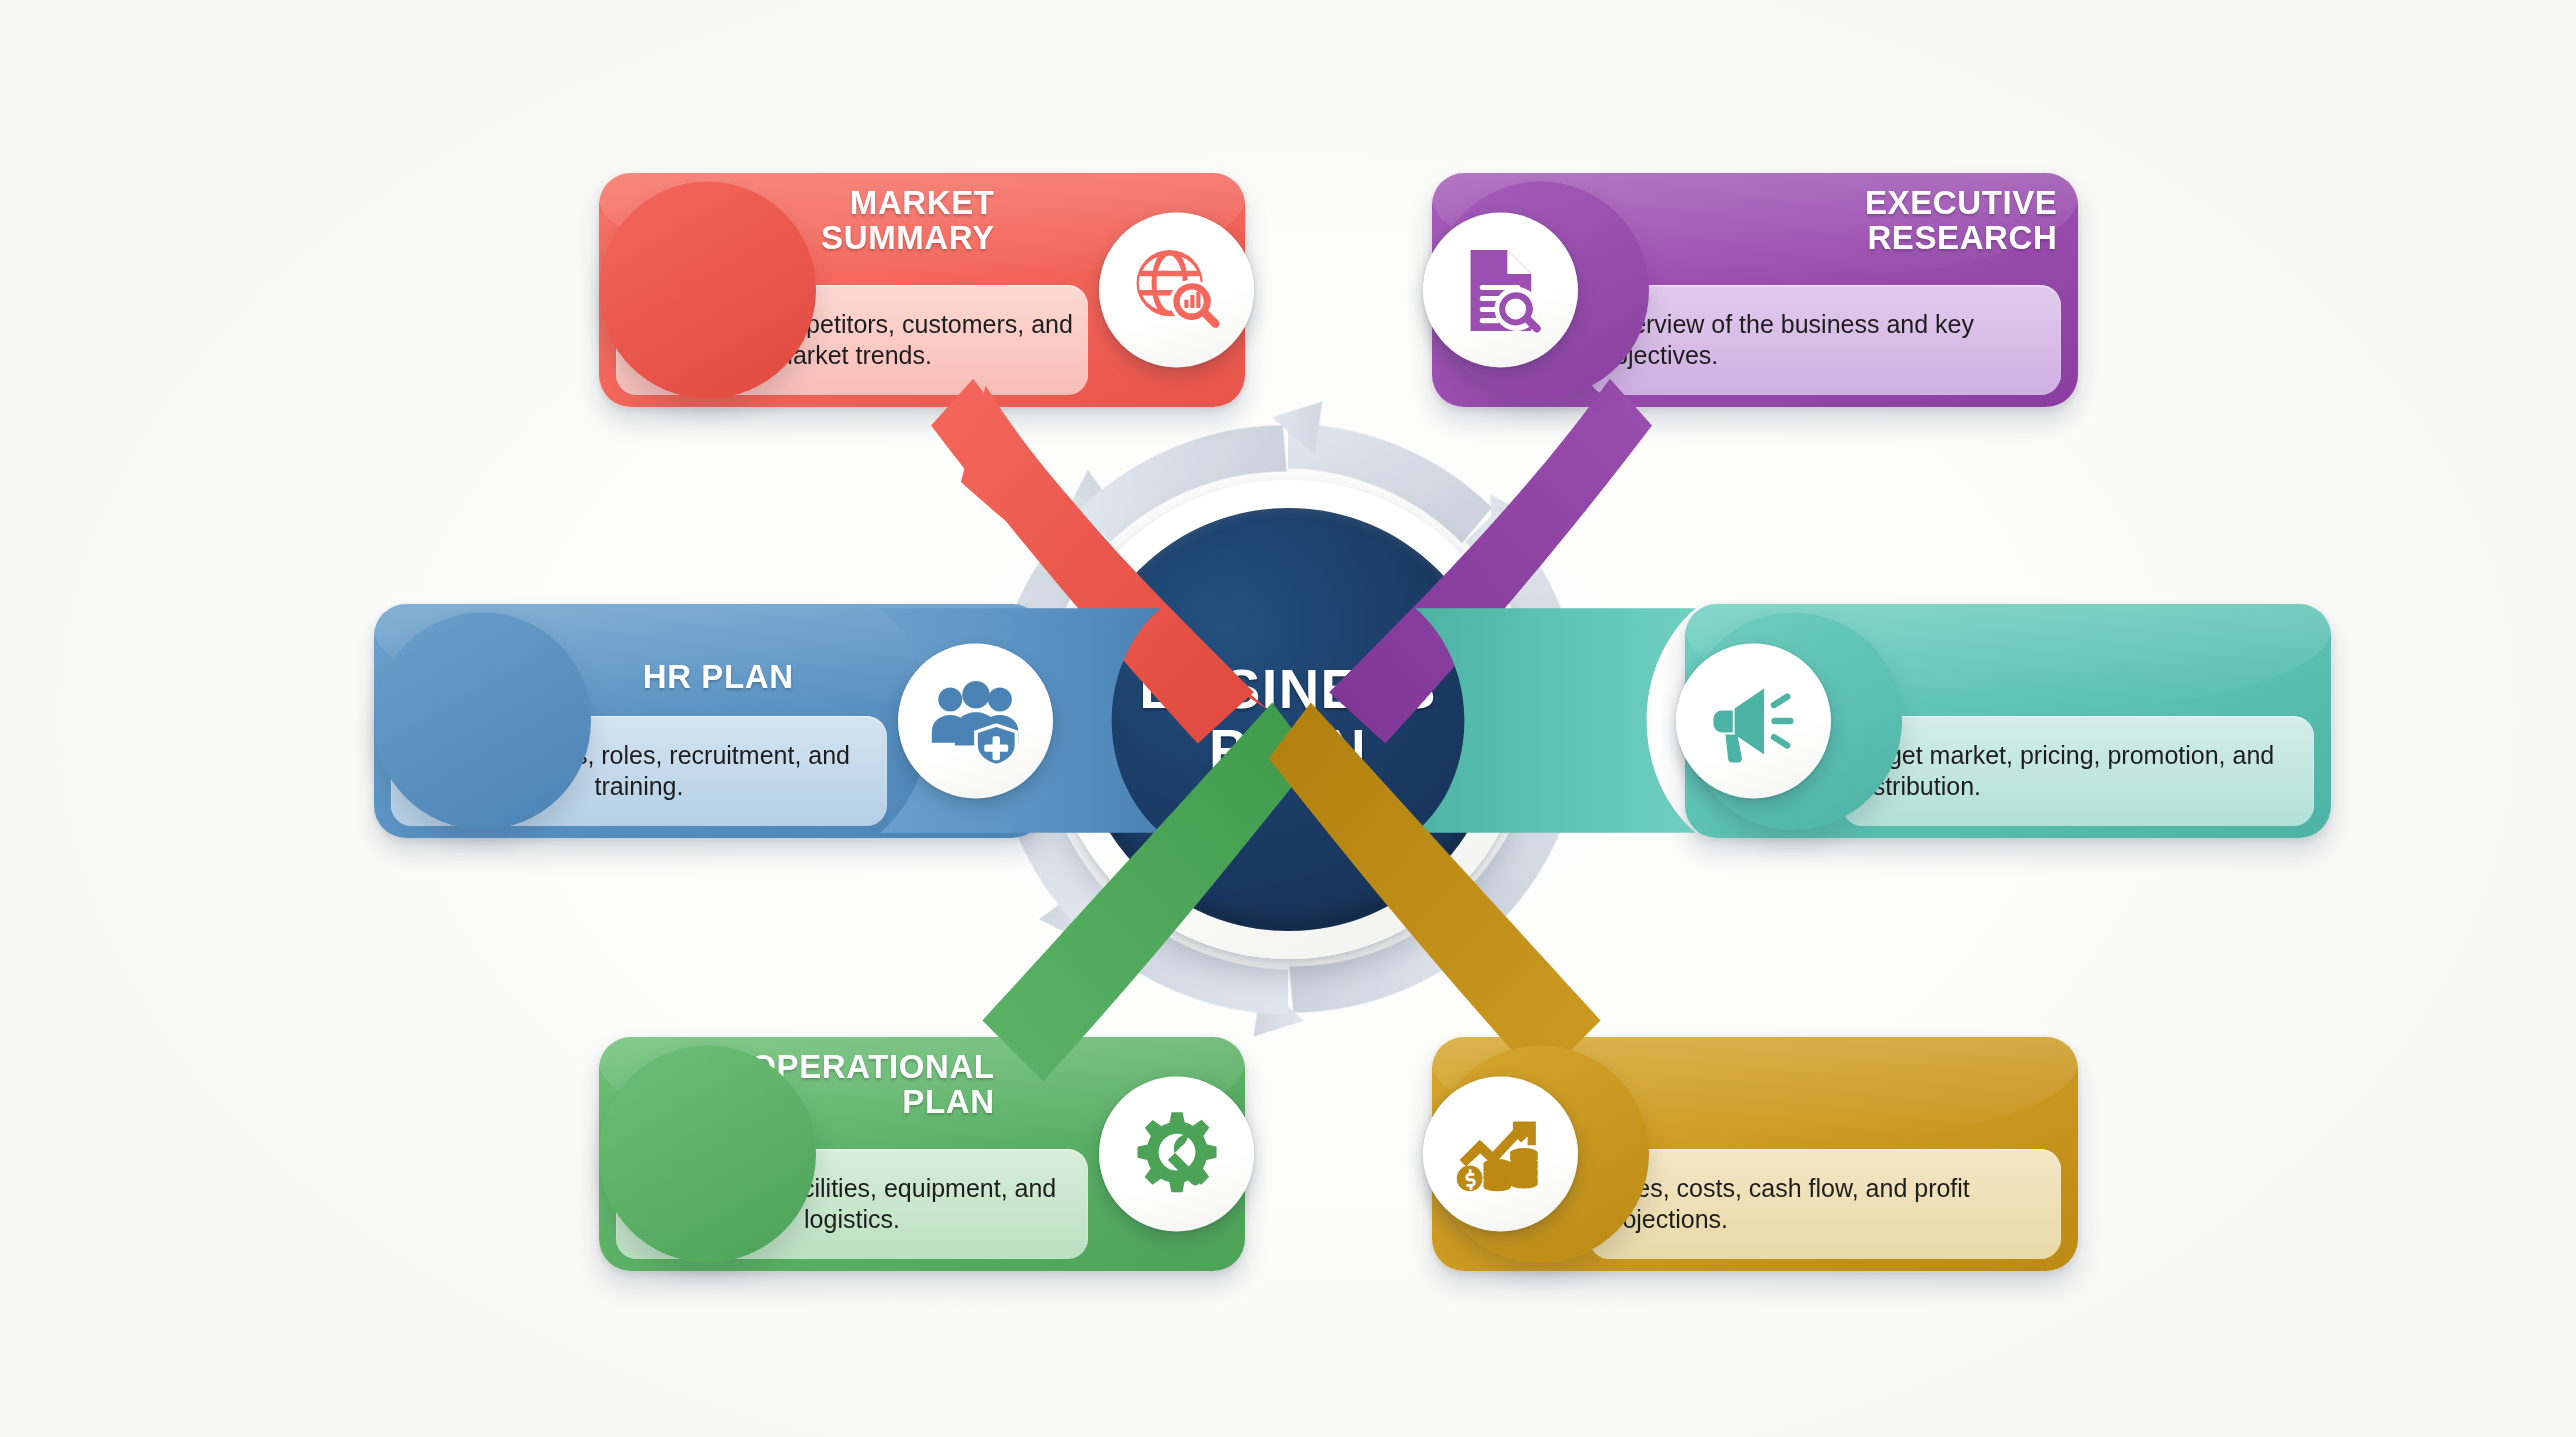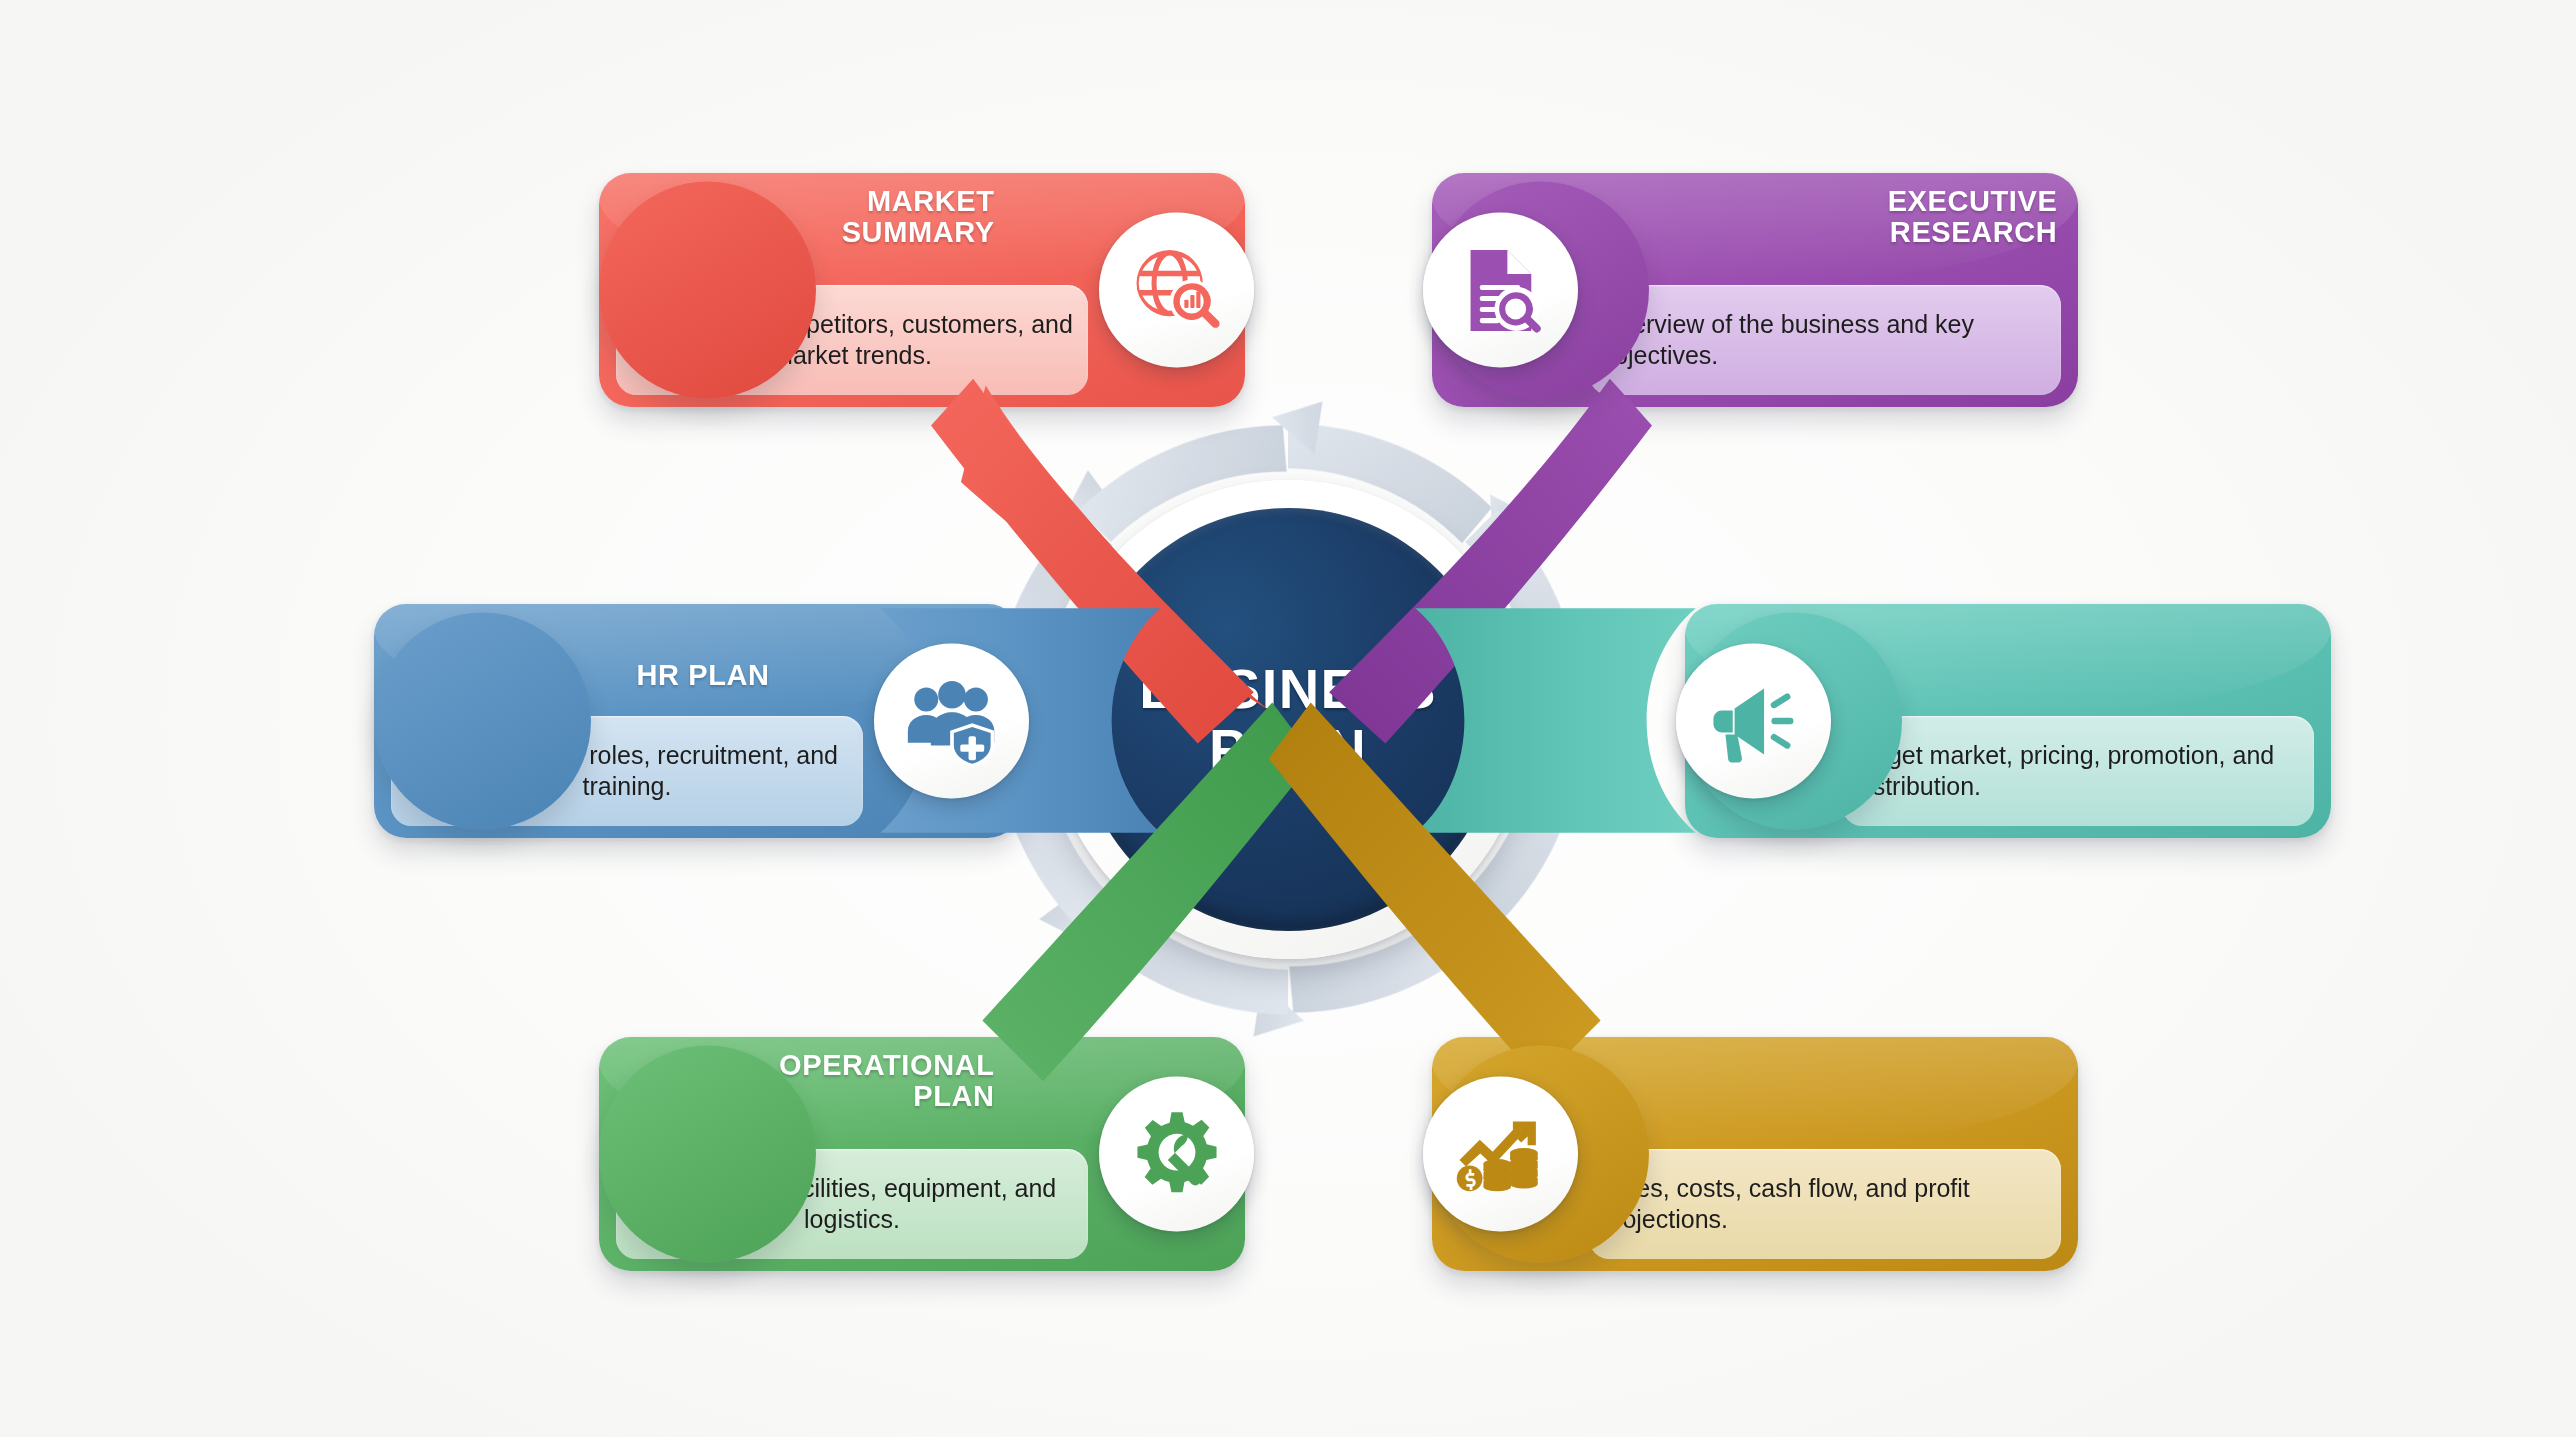--- a/index.html
+++ b/index.html
@@ -52,21 +52,21 @@
     width:646px;height:234px;
     border-radius:32px;
     box-shadow:0 15px 24px rgba(40,45,60,.16), 0 2.8px 7.5px rgba(40,45,60,.10);
     overflow:visible;
   }
   .card-inner{
     position:absolute;inset:0;border-radius:32px;overflow:hidden;
   }
   .card-title{
     position:absolute;top:13px;
-    font-weight:bold;font-size:29px;line-height:1.06;
+    font-weight:bold;font-size:33px;line-height:1.06;
     color:#ffffff;letter-spacing:0.6px;
     text-shadow:0 1.9px 2.8px rgba(0,0,0,.22);
     width:calc(100% - 271px);
   }
   .card-desc-panel{
     position:absolute;bottom:12px;height:110px;
     border-radius:20.6px;
     display:flex;align-items:center;
   }
   .card-desc{
@@ -283,21 +283,21 @@
           <rect x="28" y="80" width="22" height="5.5" rx="2.5" fill="#ffffff"></rect>
           <circle cx="68" cy="70" r="24" fill="#ffffff"></circle>
           <path d="M67 52a18 18 0 1 0 10.4 32.7l9.6 9.6a4.2 4.2 0 0 0 6-6l-9.6-9.6A18 18 0 0 0 67 52zm0 6.6a11.4 11.4 0 1 1 0 22.8 11.4 11.4 0 0 1 0-22.8z"></path>
         </svg>
       </div>
     </div>
   </div>
 
   <div class="node" style="left:374px;top:604px;">
     <div class="lobe" style="background:linear-gradient(150deg,#6B9FCC,#4A83B4);"></div>
-    <div class="card right-icon" style="background:linear-gradient(160deg,#6FA2CC 0%,#5B94C4 45%,#4A83B4 100%);">
+    <div class="card right-icon" style="background:linear-gradient(160deg,#6FA2CC 0%,#5B94C4 45%,#4A83B4 100%);padding-left:24px;">
       <div class="card-inner">
         <div class="gloss"></div>
         <div class="card-title" style="top:56px;">
           <div>HR PLAN</div>
           <div></div>
         </div>
         <div class="card-desc-panel" style="background:linear-gradient(180deg,#D4E4F2,#B5D0E6);box-shadow:inset 0 0.9px 1.9px rgba(255,255,255,.7);">
           <div class="card-desc">Staffing needs, roles, recruitment, and training.</div>
         </div>
       </div>

